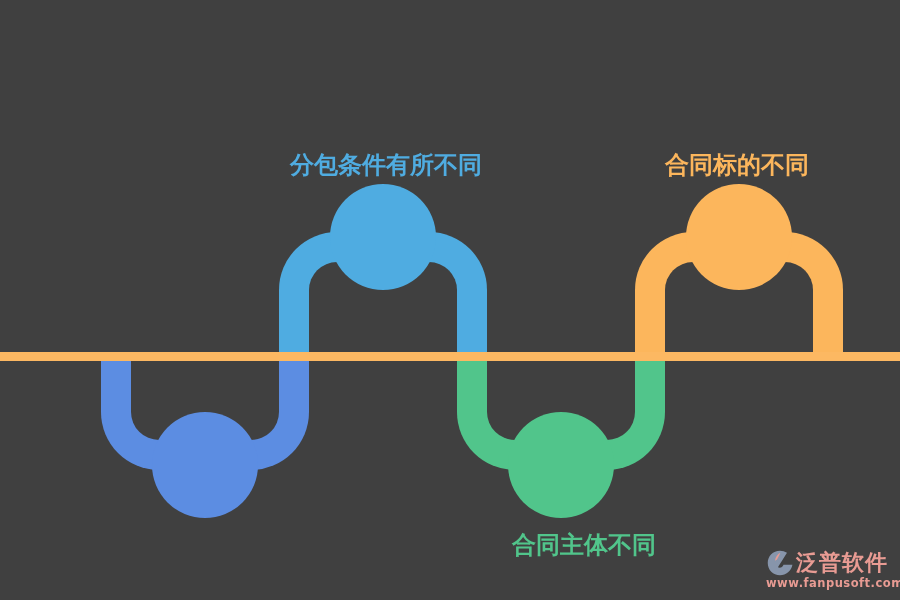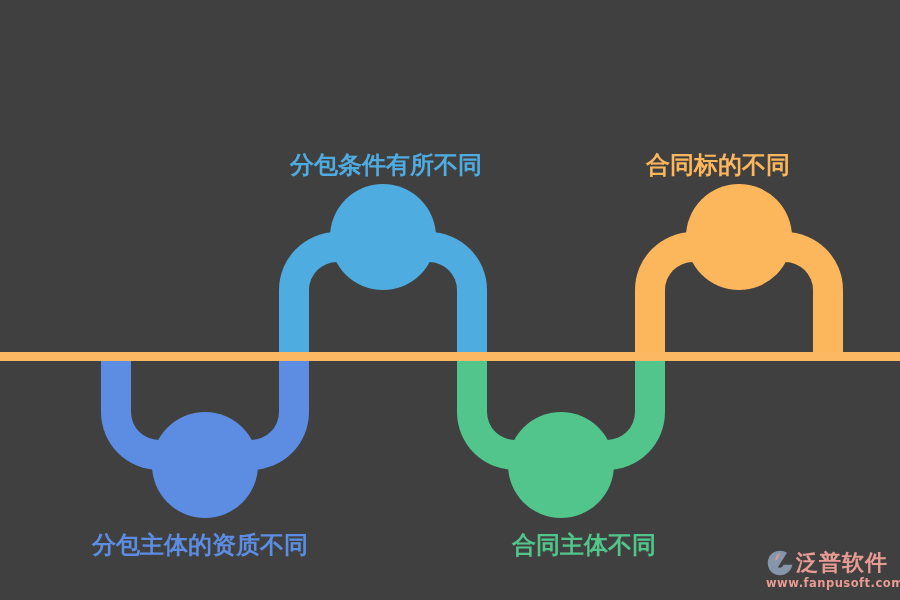--- a/index.html
+++ b/index.html
@@ -35,21 +35,21 @@
   .node.p1 { left:686px; top:184px; }
   .node.p2 { left:152px; top:412px; }
   .node.p3 { left:508px; top:412px; }
   
   .label {
     position:absolute; z-index:6; transform:translateX(-50%);
     font-size:24px; font-weight:bold; white-space:nowrap; color:var(--c);
     line-height:1;
   }
   .label.p0 { left:386px; top:153px; }
-  .label.p1 { left:718px; top:153px; }
+  .label.p1 { left:737px; top:153px; }
   .label.p2 { left:200px; top:533px; }
   .label.p3 { left:572px; top:533px;margin-left:12px; }
   
   .watermark {
     position:absolute; left:766px; top:549px; z-index:10; width:132px;
   }
   .wm-row { display:flex; align-items:center; gap:2px; }
   .wm-logo { width:28px; height:28px; flex:0 0 auto; }
   .wm-brand {
     font-size:22px; font-weight:bold; letter-spacing:1px;
@@ -72,21 +72,20 @@
 
   <div class="node p0" style="--c: #4FACE1;"></div>
   <div class="node p1" style="--c: #FCB65C;"></div>
   <div class="node p2" style="--c: #5C8DE2;"></div>
   <div class="node p3" style="--c: #51C58B;"></div>
 
   <div class="baseline" style="--c: #FCB862;"></div>
 
   <div class="label p0" style="--c: #4FACE1;">分包条件有所不同</div>
   <div class="label p1" style="--c: #FCB65C;">合同标的不同</div>
-  <div class="label p2" style="--c: #5C8DE2;">分包主体的资质不同</div>
   <div class="label p3" style="--c: #51C58B;">合同主体不同</div>
 
   <div class="watermark">
     <div class="wm-row">
       <svg class="wm-logo" viewBox="0 0 32 32">
         <path style="fill: var(--c,#8795AB); --c: #8795AB;" d="M16 2 C8 2 2 8 2 16 C2 24 8 30 16 30 C23 30 29 25 30.2 18 L20 18 C19 21 16 22 13.6 20.8 L24 4.4 C21.6 2.9 18.9 2 16 2 Z"></path>
         <path style="fill: var(--c,#E89B93); --c: #E89B93;" d="M10.2 13.5 C10.8 9.5 13 6 16.5 4.4 L12.6 12 Z"></path>
       </svg>
       <span class="wm-brand" style="--c: #E89B93;">泛普软件</span>
     </div>

